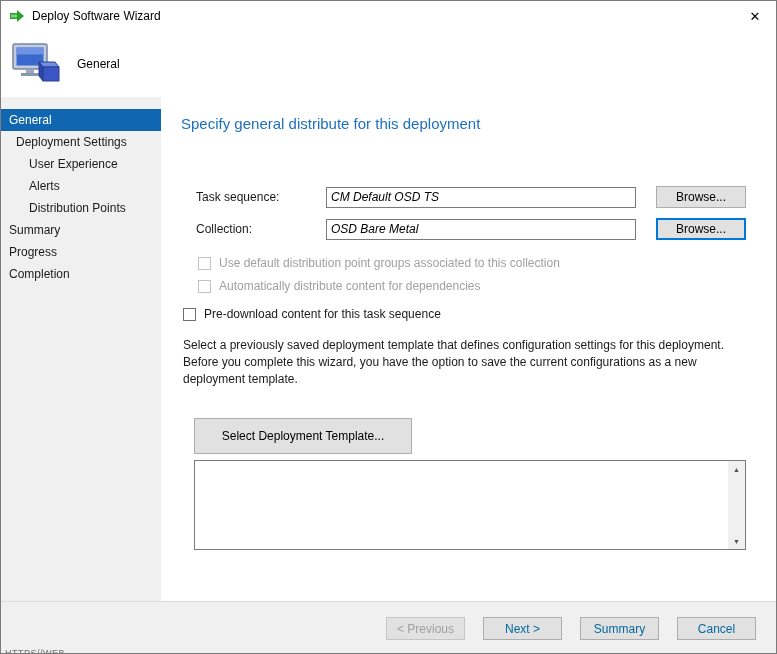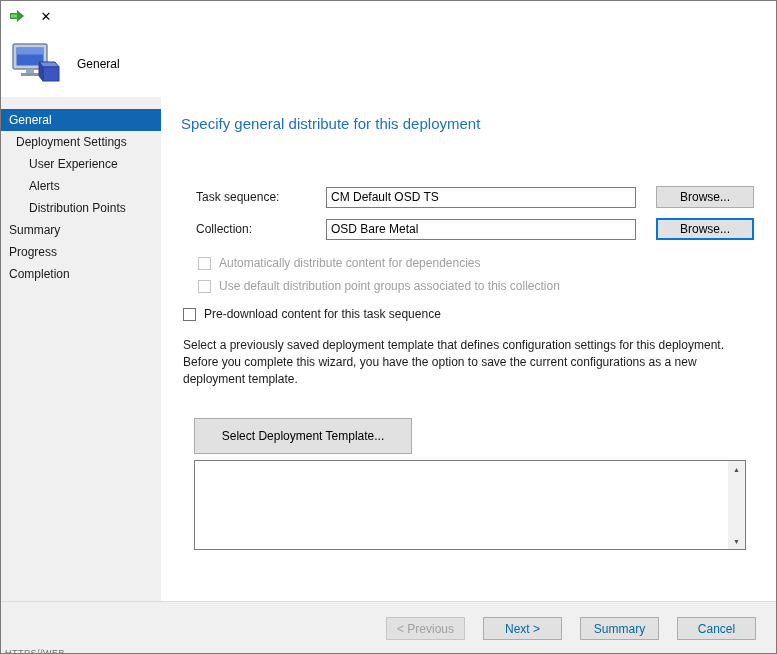--- a/index.html
+++ b/index.html
@@ -69,24 +69,25 @@
 
   .form-area { margin-top: 54px; padding-left: 15px; }
   .form-row { display: flex; align-items: center; margin-bottom: 10px; }
   .form-label { width: 130px; flex: 0 0 auto; }
   .text-input {
     width: 310px; height: 21px;
     border: 1px solid #7a7a7a;
     background: #fff;
     font-family: inherit; font-size: 12px; color: #000;
     padding: 0 4px;
+    font-style: italic;
   }
   .browse-btn {
     margin-left: 20px;
-    width: 98px; height: 22px;
+    width: 90px; height: 22px;
     background: #e1e1e1;
     border: 1px solid #adadad;
     font-family: inherit; font-size: 12px; color: #000;
     cursor: default;
   }
   .browse-btn.focused {
     border: 1px solid #0078d7;
     box-shadow: inset 0 0 0 1px #0078d7;
   }
 
@@ -171,20 +172,21 @@
 <body>
 
 <div class="window">
 
   <div class="titlebar">
     <svg class="title-icon" viewBox="0 0 16 16">
       <rect x="1" y="5" width="7" height="6" fill="#2e9e2e"></rect>
       <polygon points="8,2 15,8 8,14" fill="#2e9e2e"></polygon>
       <rect x="2" y="6.5" width="6" height="3" fill="#7fd37f"></rect>
     </svg>
+    <span class="title-text">Deploy Software Wizard</span>
     <div class="close-btn">
       <span>✕</span>
     </div>
   </div>
 
   <div class="header">
     <svg class="header-icon" viewBox="0 0 50 44">
       <rect x="2" y="2" width="34" height="25" rx="2" fill="#c3cddd" stroke="#77869f" stroke-width="1.5"></rect>
       <rect x="5.5" y="5.5" width="27" height="18" fill="#3b68cf"></rect>
       <rect x="5.5" y="5.5" width="27" height="7" fill="#6f92e3"></rect>
@@ -224,25 +226,25 @@
         <div class="form-row">
           <span class="form-label">Collection:</span>
           <input class="text-input" type="text" value="OSD Bare Metal" style="">
           <button class="browse-btn focused">Browse...</button>
         </div>
       </div>
 
       <div class="checkbox-group">
         <div class="cb-row disabled">
           <span class="cb-box"></span>
-          <span class="cb-label">Automatically distribute content for dependencies</span>
+          <span class="cb-label">Use default distribution point groups associated to this collection</span>
         </div>
         <div class="cb-row disabled">
           <span class="cb-box"></span>
-          <span class="cb-label">Use default distribution point groups associated to this collection</span>
+          <span class="cb-label">Automatically distribute content for dependencies</span>
         </div>
         <div class="cb-row outdent">
           <span class="cb-box"></span>
           <span class="cb-label">Pre-download content for this task sequence</span>
         </div>
       </div>
 
       <div class="template-help">Select a previously saved deployment template that defines configuration settings for this deployment. Before you complete this wizard, you have the option to save the current configurations as a new deployment template.</div>
 
       <button class="template-btn">Select Deployment Template...</button>

